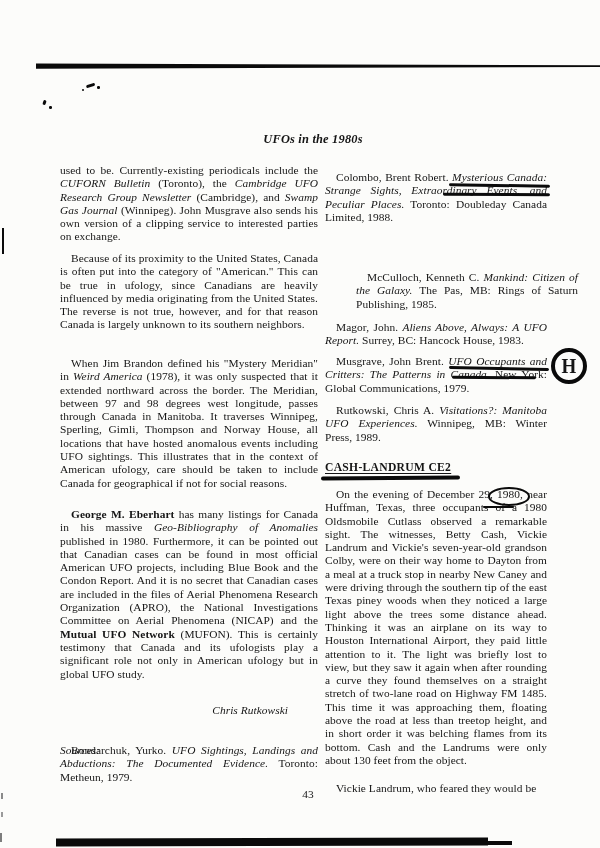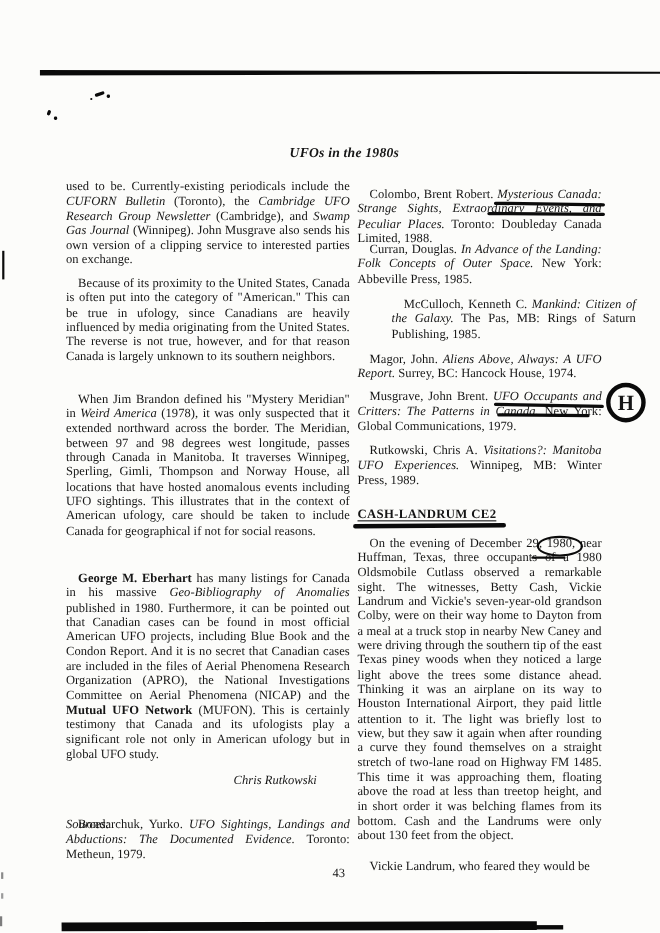--- a/index.html
+++ b/index.html
@@ -15,21 +15,21 @@
   .block { position:absolute; left:0; width:100%; font-size:11.4px; line-height:13.3px; letter-spacing:0.05px; }
   .t-para, .t-entry { text-align:justify; text-indent:11px; }
   .block.flush { text-indent:0; }
   .t-byline { text-align:right; font-style:italic; padding-right:30px; box-sizing:border-box; }
   .t-label  { font-style:italic;margin-top:28px; }
   .t-heading { font-weight:bold; text-decoration:underline; text-underline-offset:2px; letter-spacing:0.3px; font-size:11.6px; }
   
   [data-name="para-periodicals"] { top:164px; }
   [data-name="para-proximity"]   { top:252px; }
   [data-name="para-brandon"]     { top:357px; }
-  [data-name="para-eberhart"]    { top:520px; }
+  [data-name="para-eberhart"]    { top:508px; }
   [data-name="byline-rutkowski"] { top:672px;margin-top:32px; }
   [data-name="label-sources"]    { top:716px; }
   [data-name="entry-bondarchuk"] { top:744px; }
   [data-name="entry-colombo"]    { top:171px; }
   [data-name="entry-curran"]     { top:221px; }
   [data-name="entry-mcculloch"]  { top:271px;margin-left:31px; }
   [data-name="entry-magor"]      { top:321px; }
   [data-name="entry-musgrave"]   { top:355px; }
   [data-name="entry-rutkowski"]  { top:404px; }
   [data-name="heading-cash-landrum"] { top:461px; }
@@ -102,23 +102,22 @@
       <div class="block t-para flush" data-name="para-periodicals"><span>used to be.  Currently-existing periodicals include the </span><i>CUFORN Bulletin</i><span> (Toronto), the </span><i>Cambridge UFO Research Group Newsletter</i><span> (Cambridge), and </span><i>Swamp Gas Journal</i><span> (Winnipeg).  John Musgrave also sends his own version of a clipping service to interested parties on exchange.</span></div>
       <div class="block t-para" data-name="para-proximity"><span>Because of its proximity to the United States, Canada is often put into the category of "American."  This can be true in ufology, since Canadians are heavily influenced by media originating from the United States.  The reverse is not true, however, and for that reason Canada is largely unknown to its southern neighbors.</span></div>
       <div class="block t-para" data-name="para-brandon"><span>When Jim Brandon defined his "Mystery Meridian" in </span><i>Weird America</i><span> (1978), it was only suspected that it extended northward across the border.  The Meridian, between 97 and 98 degrees west longitude, passes through Canada in Manitoba.  It traverses Winnipeg, Sperling, Gimli, Thompson and Norway House, all locations that have hosted anomalous events including UFO sightings.  This illustrates that in the context of American ufology, care should be taken to include Canada for geographical if not for social reasons.</span></div>
       <div class="block t-para" data-name="para-eberhart"><b>George M. Eberhart</b><span> has many listings for Canada in his massive </span><i>Geo-Bibliography of Anomalies</i><span> published in 1980.  Furthermore, it can be pointed out that Canadian cases can be found in most official American UFO projects, including Blue Book and the Condon Report.  And it is no secret that Canadian cases are included in the files of Aerial Phenomena Research Organization (APRO), the National Investigations Committee on Aerial Phenomena (NICAP) and the </span><b>Mutual UFO Network</b><span> (MUFON).  This is certainly testimony that Canada and its ufologists play a significant role not only in American ufology but in global UFO study.</span></div>
       <div class="block t-byline" data-name="byline-rutkowski"><span>Chris Rutkowski</span></div>
       <div class="block t-label" data-name="label-sources"><span>Sources:</span></div>
       <div class="block t-entry" data-name="entry-bondarchuk"><span>Bondarchuk, Yurko.  </span><i>UFO Sightings, Landings and Abductions: The Documented Evidence.</i><span> Toronto: Metheun, 1979.</span></div>
     </div>
   <div class="col" id="right-col" data-name="right-column">
       <div class="block t-entry" data-name="entry-colombo"><span>Colombo, Brent Robert.  </span><i>Mysterious Canada: Strange Sights, Extraordinary Events, and Peculiar Places.</i><span> Toronto: Doubleday Canada Limited, 1988.</span></div>
-      <div class="block t-entry" data-name="entry-curran"><span>Curran, Douglas.  </span><i>In Advance of the Landing: Folk Concepts of Outer Space.</i><span>  New York: Abbeville Press, 1985.</span></div>
       <div class="block t-entry" data-name="entry-mcculloch"><span>McCulloch, Kenneth C.  </span><i>Mankind: Citizen of the Galaxy.</i><span> The Pas, MB: Rings of Saturn Publishing, 1985.</span></div>
-      <div class="block t-entry" data-name="entry-magor"><span>Magor, John.  </span><i>Aliens Above, Always: A UFO Report.</i><span>  Surrey, BC: Hancock House, 1974.</span></div>
+      <div class="block t-entry" data-name="entry-magor"><span>Magor, John.  </span><i>Aliens Above, Always: A UFO Report.</i><span>  Surrey, BC: Hancock House, 1983.</span></div>
       <div class="block t-entry" data-name="entry-musgrave"><span>Musgrave, John Brent.  </span><i>UFO Occupants and Critters: The Patterns in Canada.</i><span>  New York: Global Communications, 1979.</span></div>
       <div class="block t-entry" data-name="entry-rutkowski"><span>Rutkowski, Chris A. </span><i>Visitations?: Manitoba UFO Experiences.</i><span>  Winnipeg, MB: Winter Press, 1989.</span></div>
       <div class="block t-heading" data-name="heading-cash-landrum"><span>CASH-LANDRUM CE2</span></div>
       <div class="block t-para" data-name="para-cash-landrum"><span>On the evening of December 29, 1980, near Huffman, Texas, three occupants of a 1980 Oldsmobile Cutlass observed a remarkable sight. The witnesses, Betty Cash, Vickie Landrum and Vickie's seven-year-old grandson Colby, were on their way home to Dayton from a meal at a truck stop in nearby New Caney and were driving through the southern tip of the east Texas piney woods when they noticed a large light above the trees some distance ahead.  Thinking it was an airplane on its way to Houston International Airport, they paid little attention to it.  The light was briefly lost to view, but they saw it again when after rounding a curve they found themselves on a straight stretch of two-lane road on Highway FM 1485.  This time it was approaching them, floating above the road at less than treetop height, and in short order it was belching flames from its bottom.  Cash and the Landrums were only about 130 feet from the object.</span></div>
       <div class="block t-para" data-name="para-vickie"><span>Vickie Landrum, who feared they would be</span></div>
     </div>
 
   <div class="pen" id="pen-colombo-1" data-name="pen-underline-mysterious-canada"></div>
   <div class="pen" id="pen-colombo-2" data-name="pen-strike-events-and-peculiar"></div>
   <div class="pen" id="pen-musgrave-1" data-name="pen-underline-ufo-occupants"></div>

